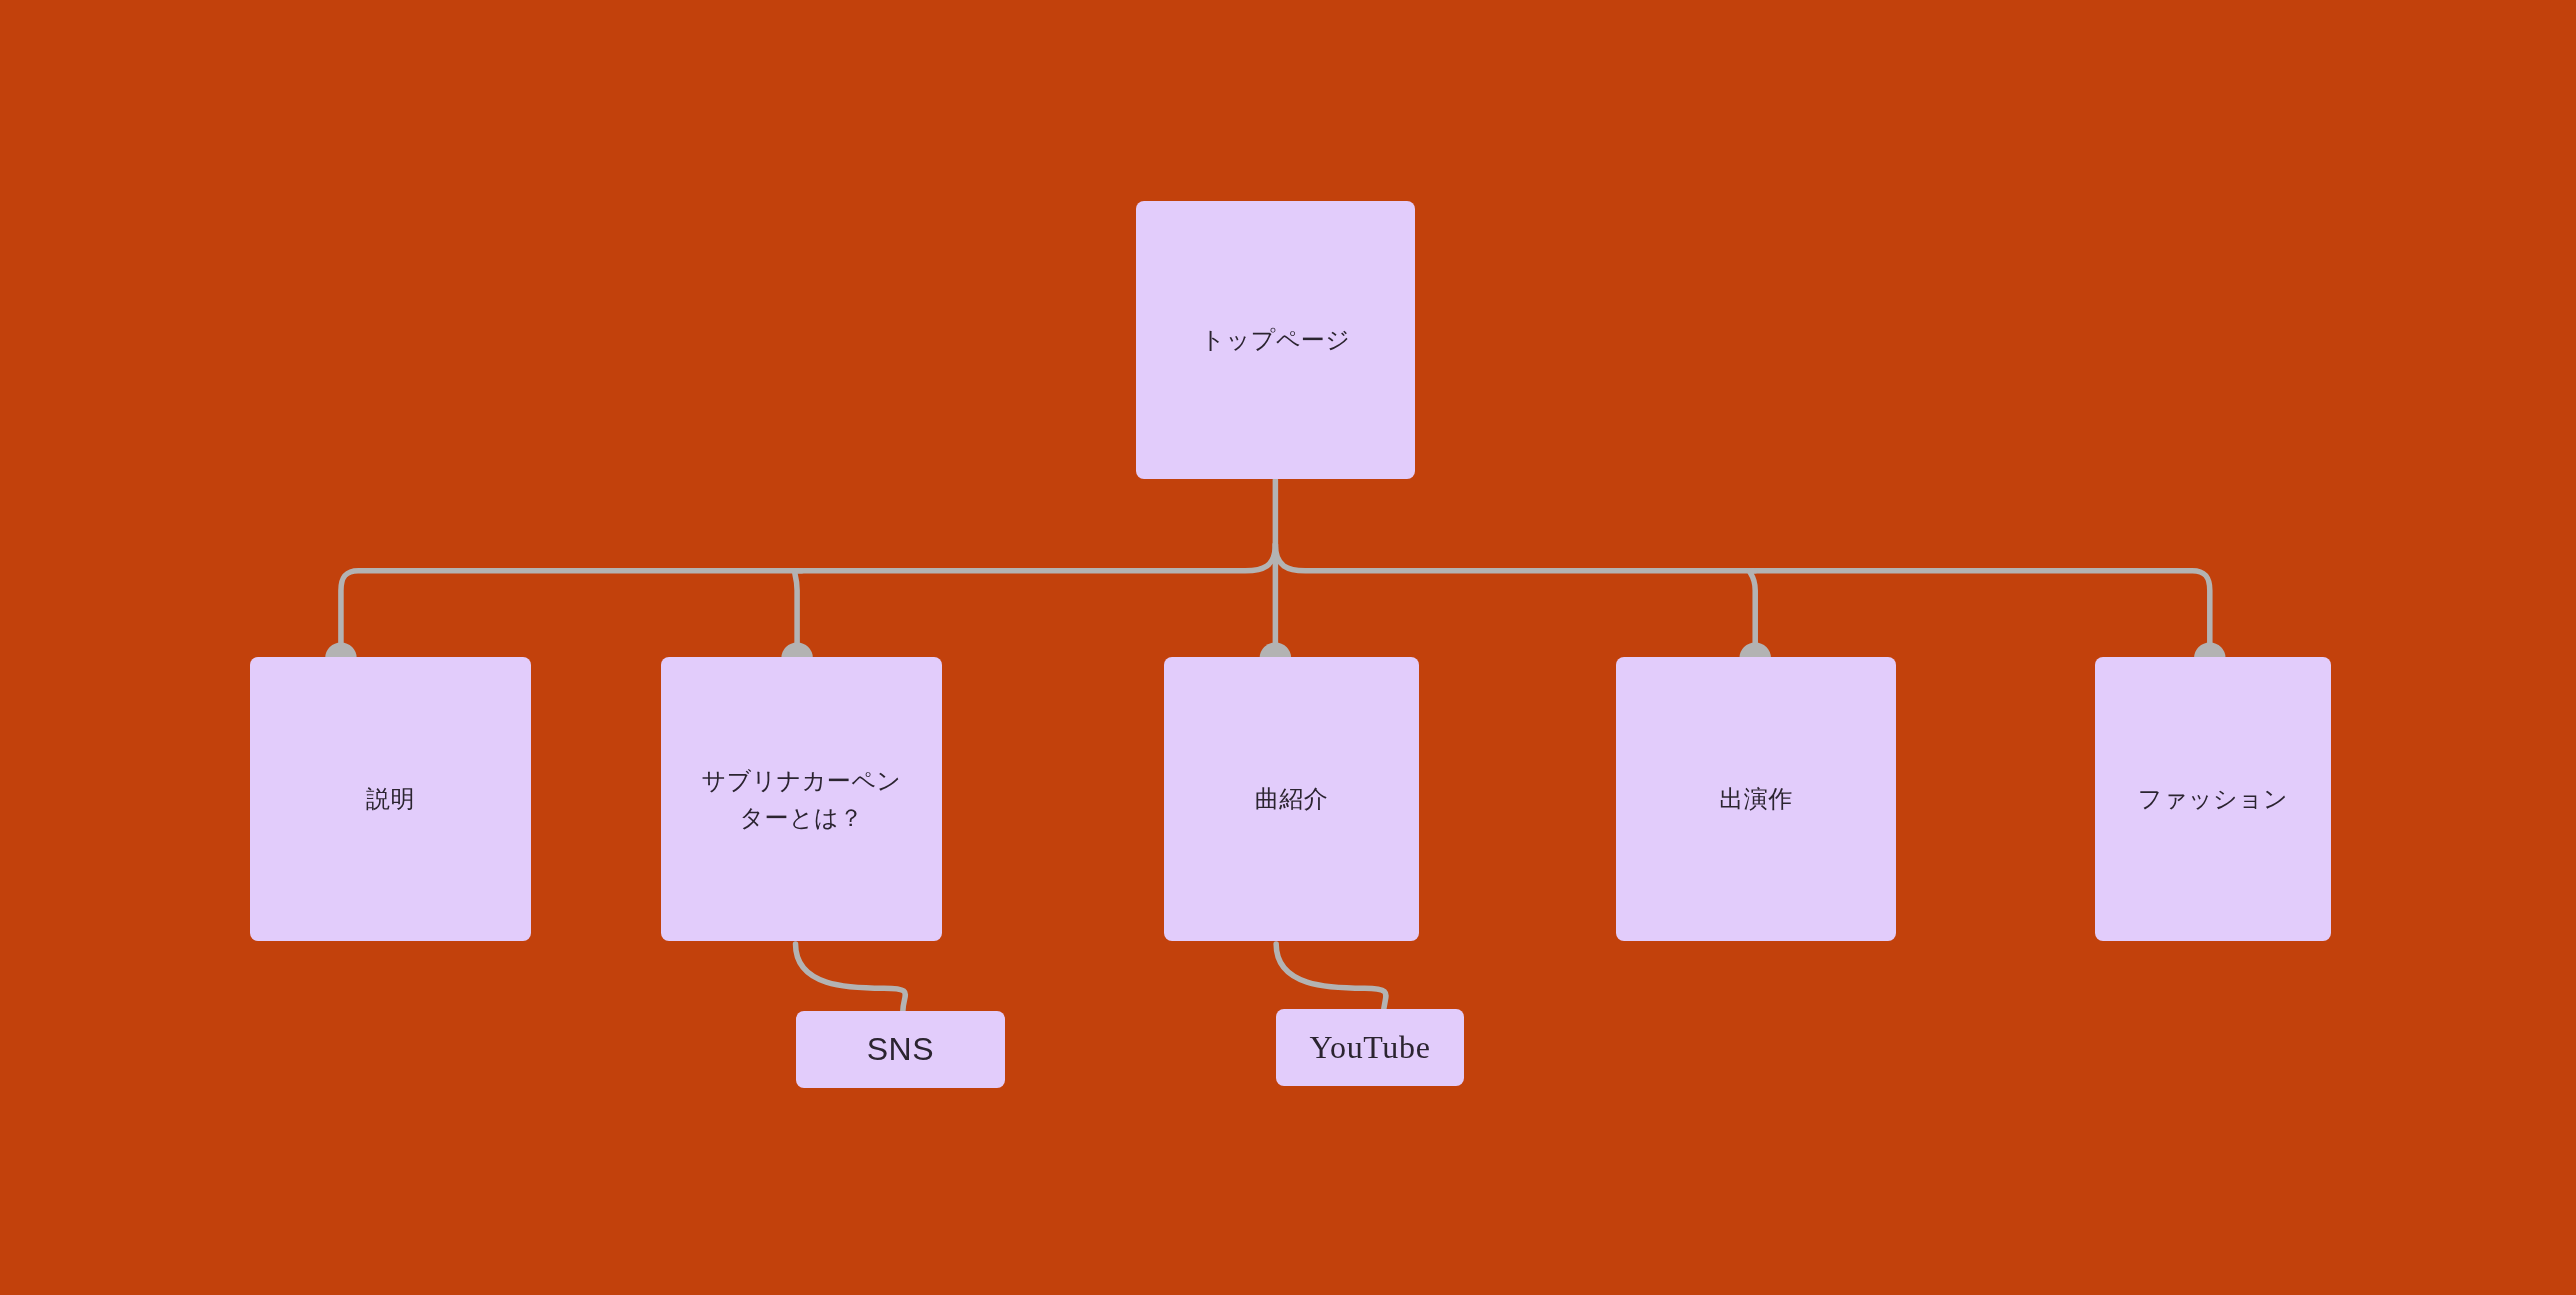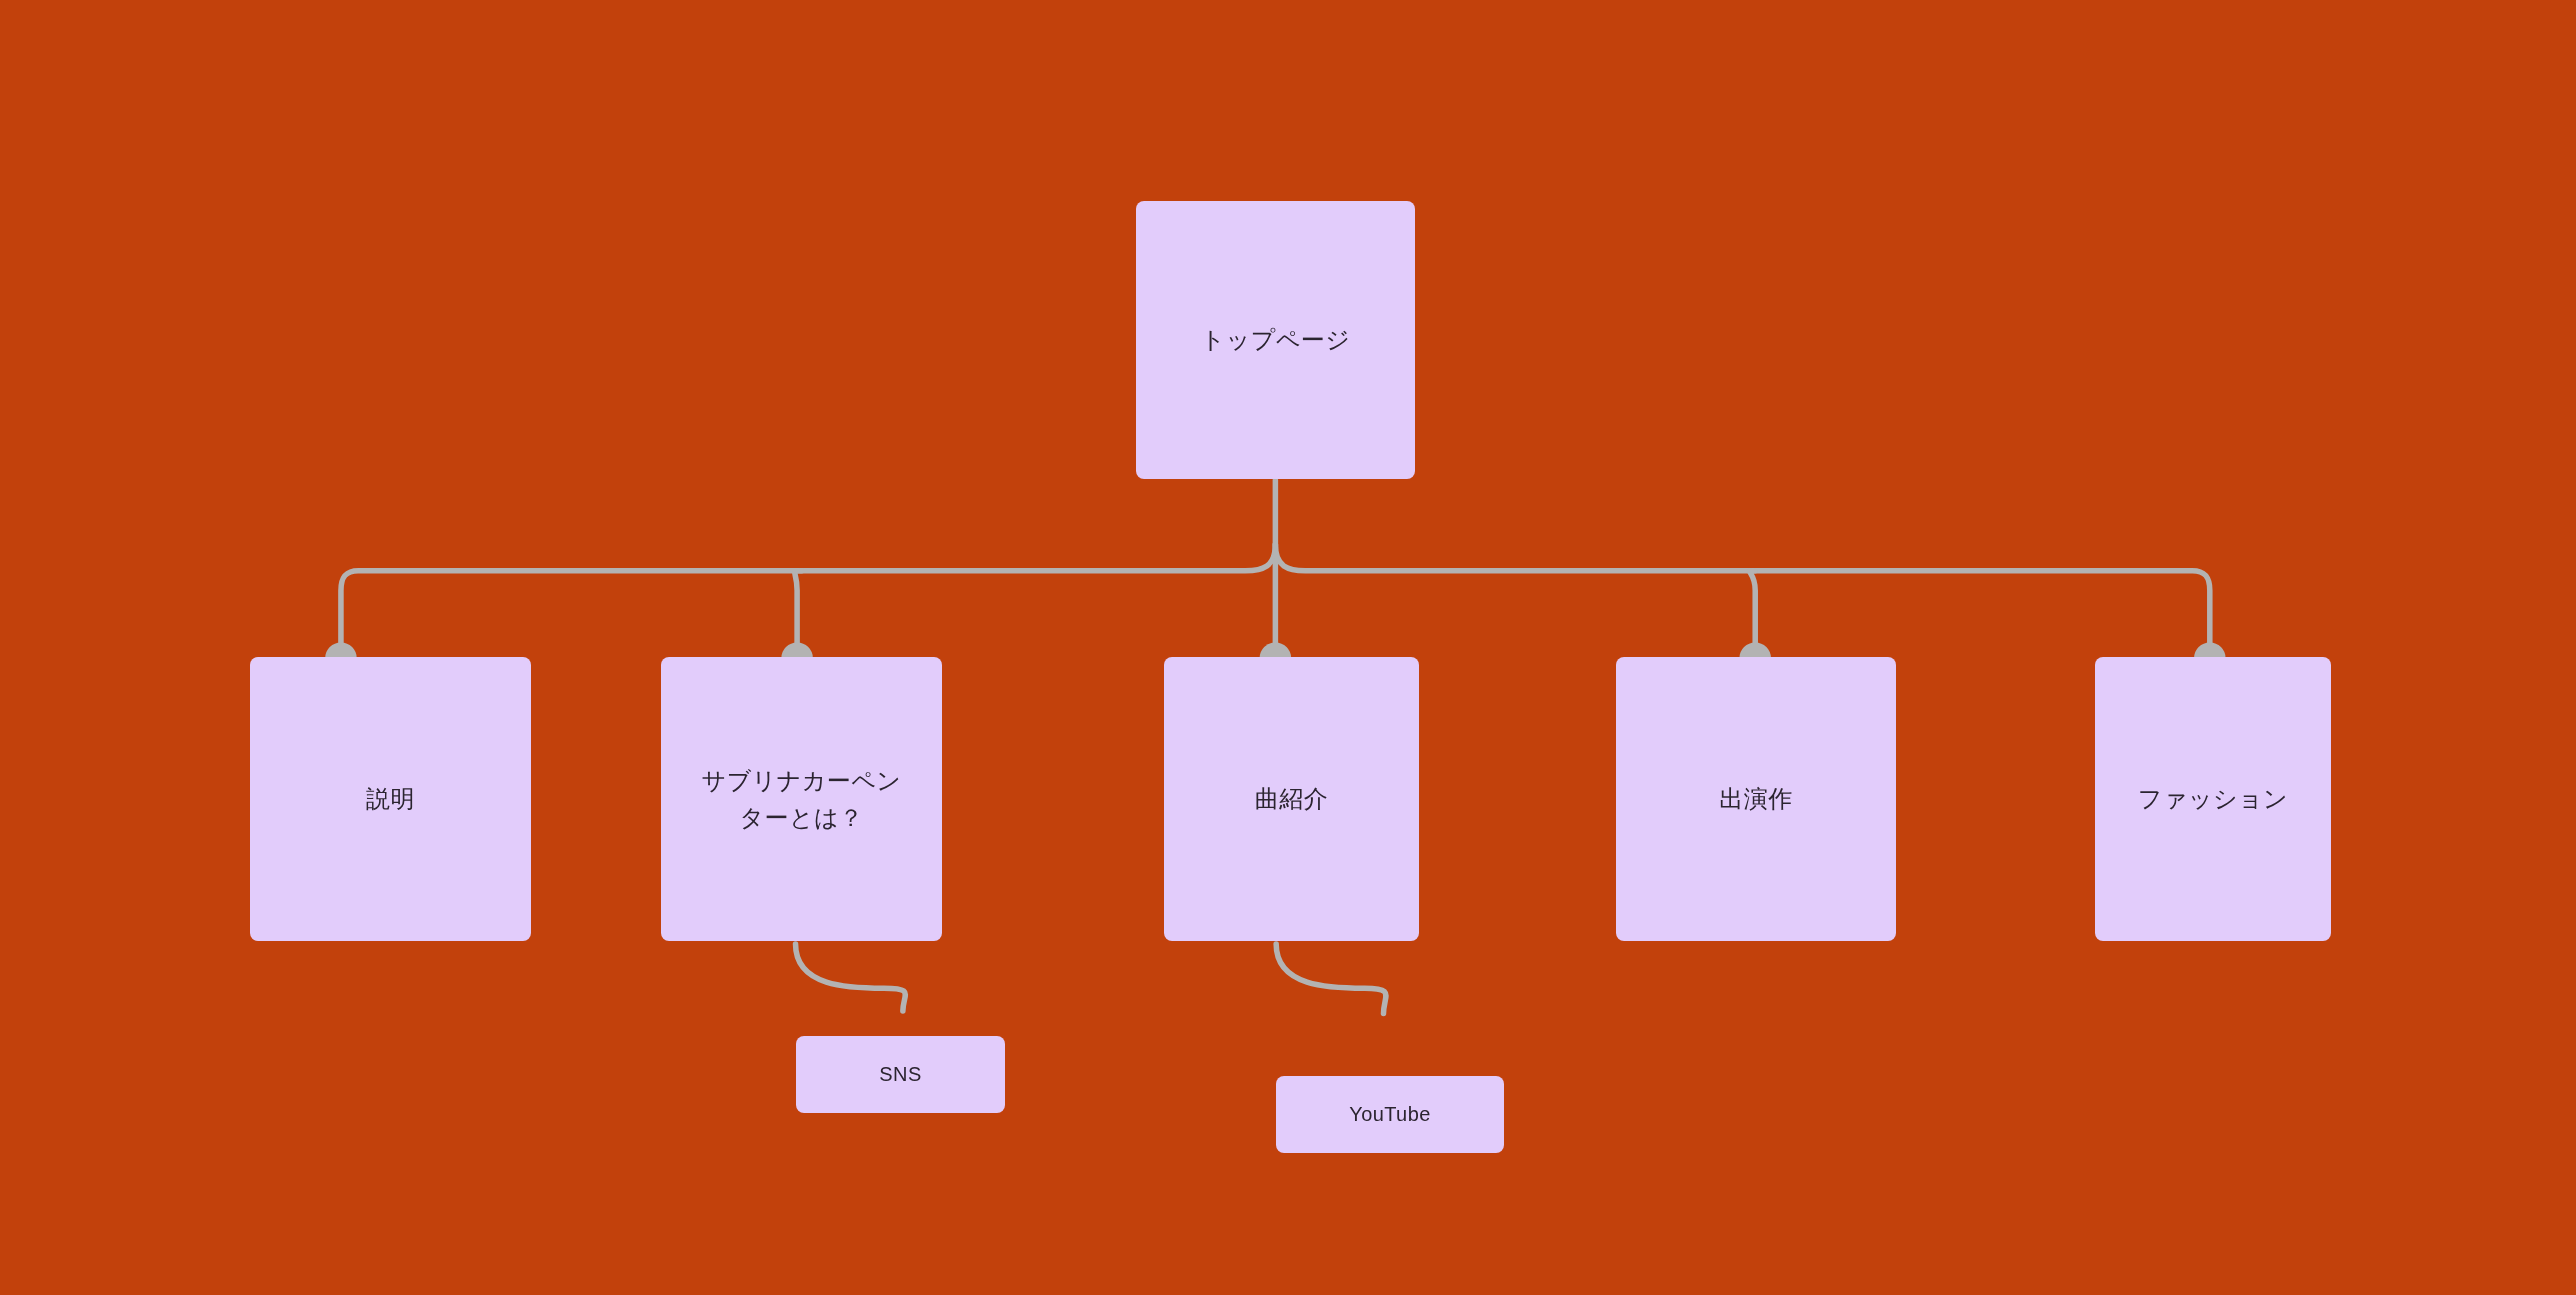--- a/index.html
+++ b/index.html
@@ -53,26 +53,25 @@
     height: 284px;
     font-size: 24px;
   }
   .node-l2.n-setsumei  { left: 202px;  width: 281px; margin-left: 48px; }
   .node-l2.n-about     { left: 661px;  width: 281px; }
   .node-l2.n-songs     { left: 1164px; width: 255px; }
   .node-l2.n-works     { left: 1616px; width: 280px; }
   .node-l2.n-fashion   { left: 2095px; width: 236px; }
 
   .node-l3 {
-    font-size: 20px;
+    font-size: 32px;
     height: 77px;
-    margin-top: 25px;
   }
   .node-l3.n-sns     { left: 796px; top: 1011px; width: 209px; }
-  .node-l3.n-youtube { left: 1276px; top: 1051px; width: 228px; }
+  .node-l3.n-youtube { left: 1276px; top: 1009px; width: 188px; font-family: Liberation Serif, serif; }
 
   
   .n-about .node-label { padding: 0 20.5px; }
 </style>
 </head>
 <body>
 
 <div id="canvas">
 
   <svg id="edges" viewBox="0 0 3264 1642" width="2576" height="1296" xmlns="http://www.w3.org/2000/svg">

